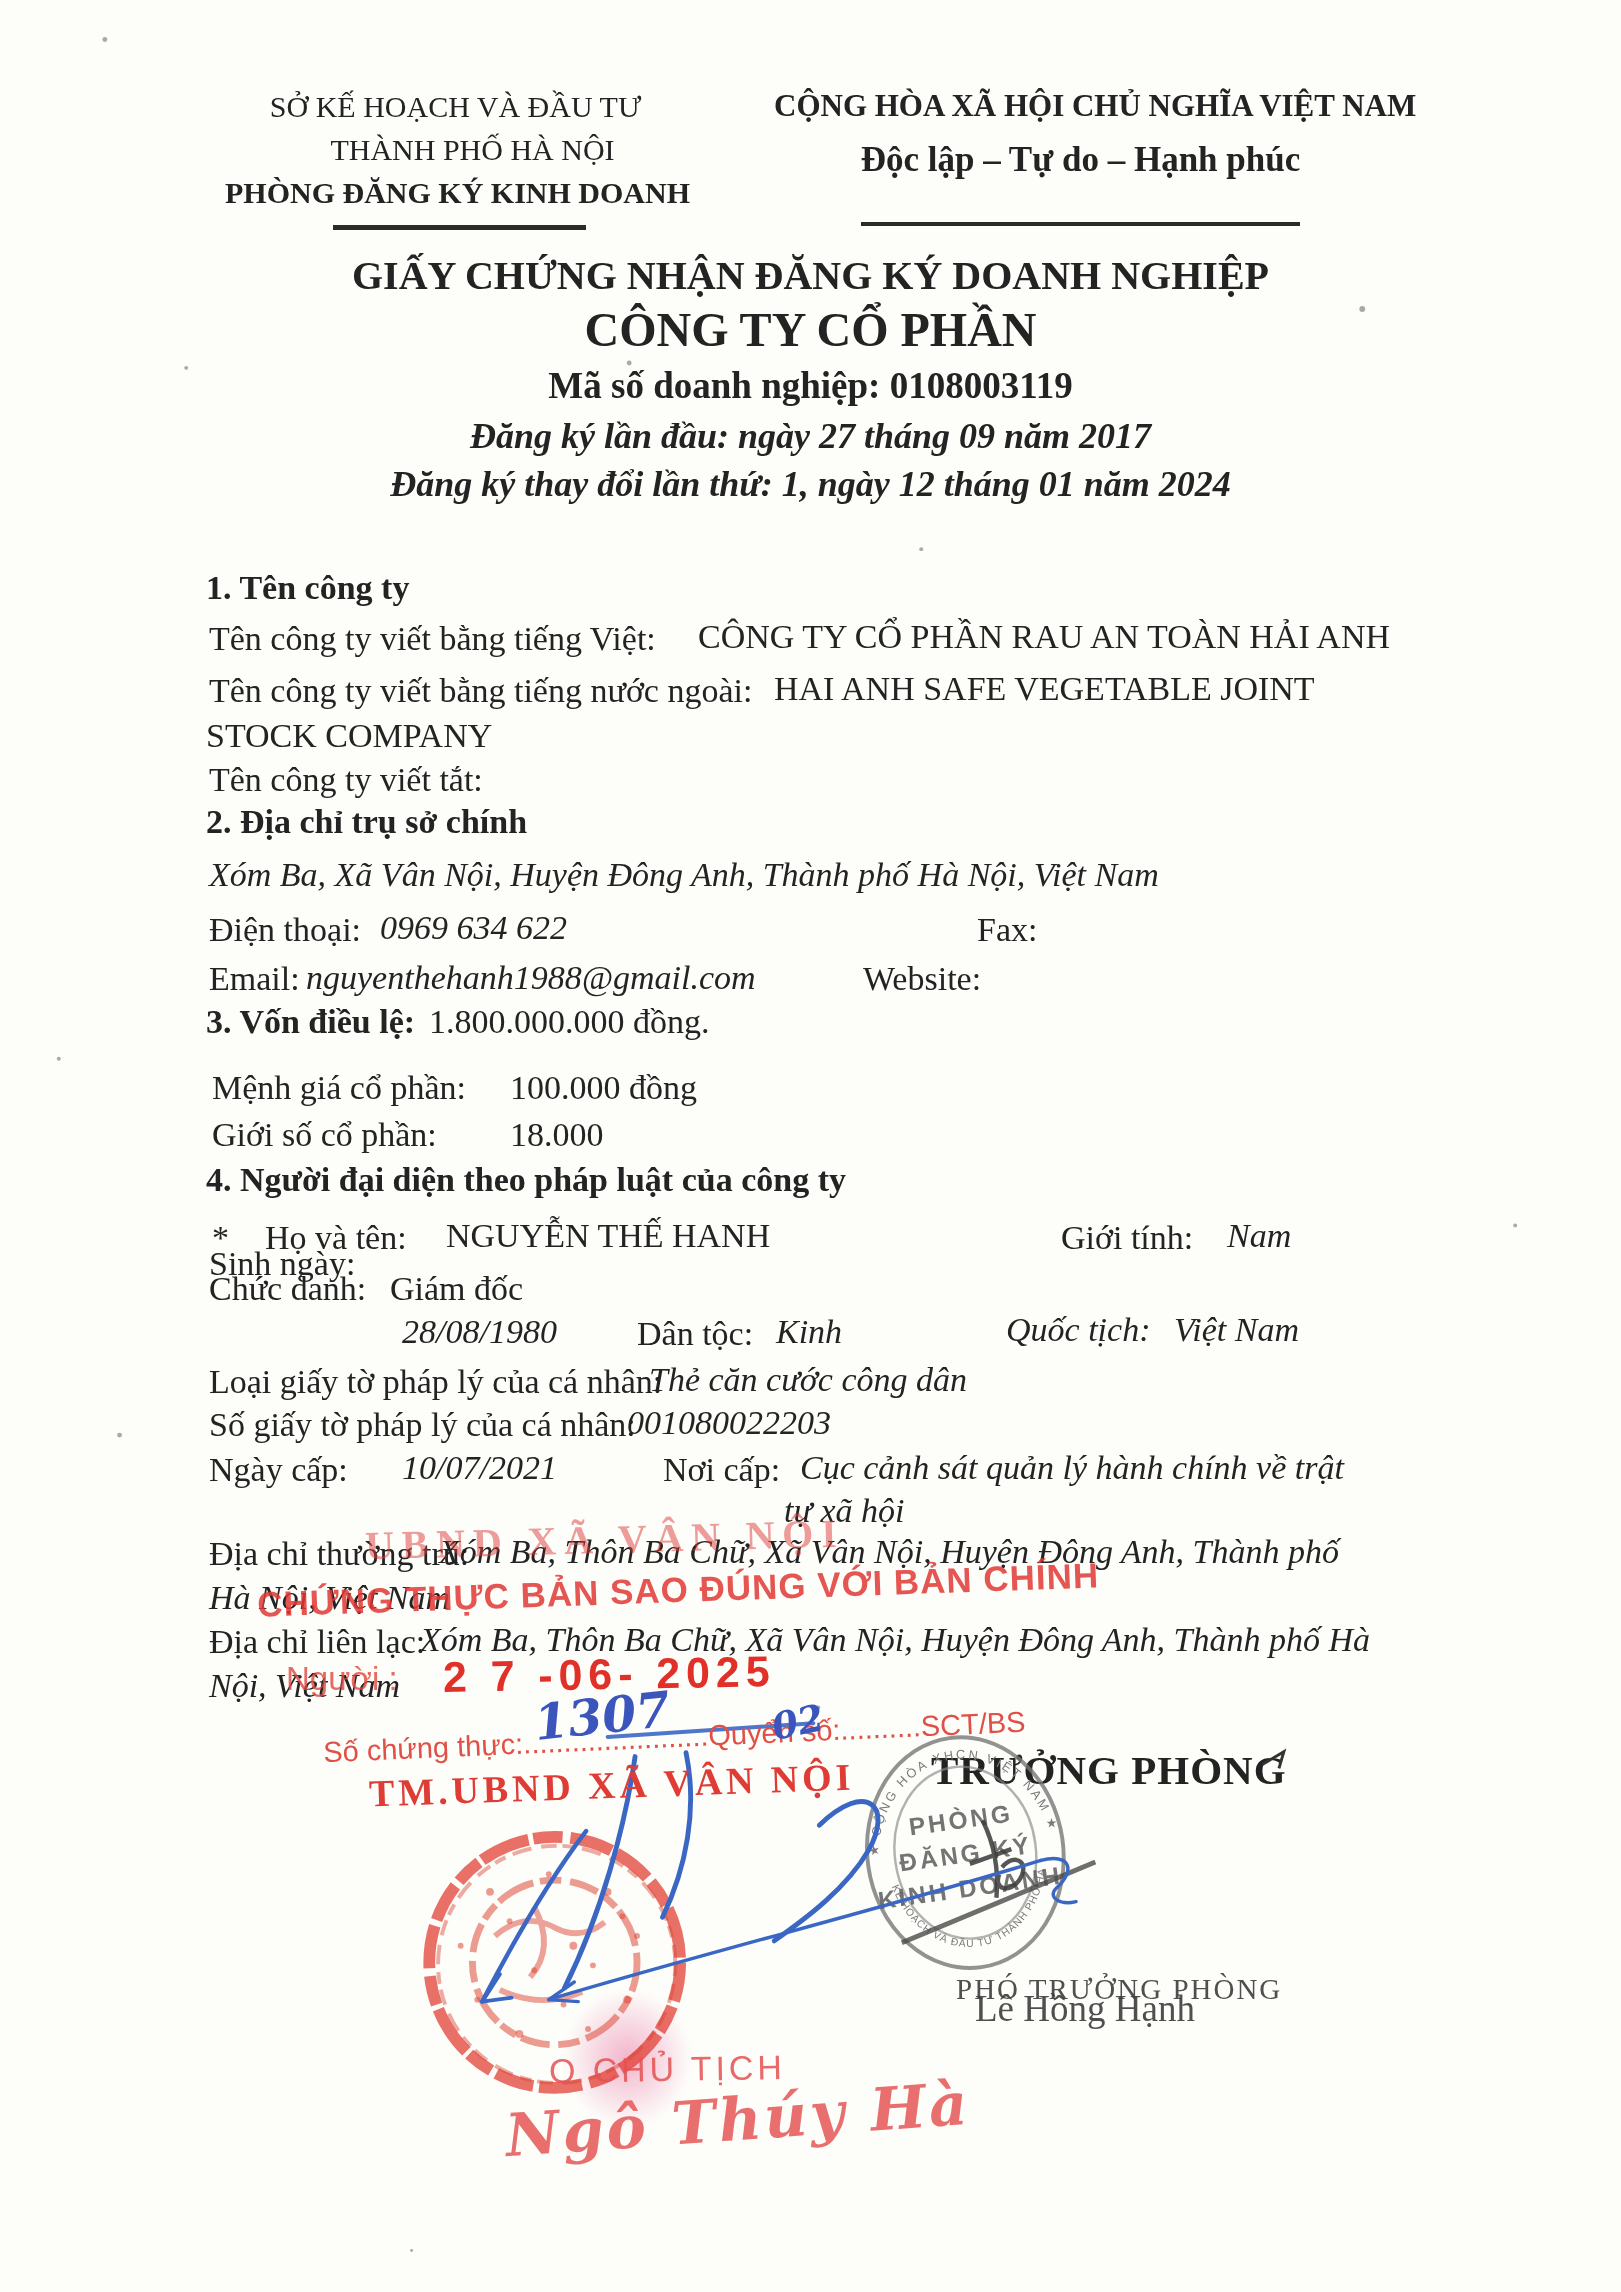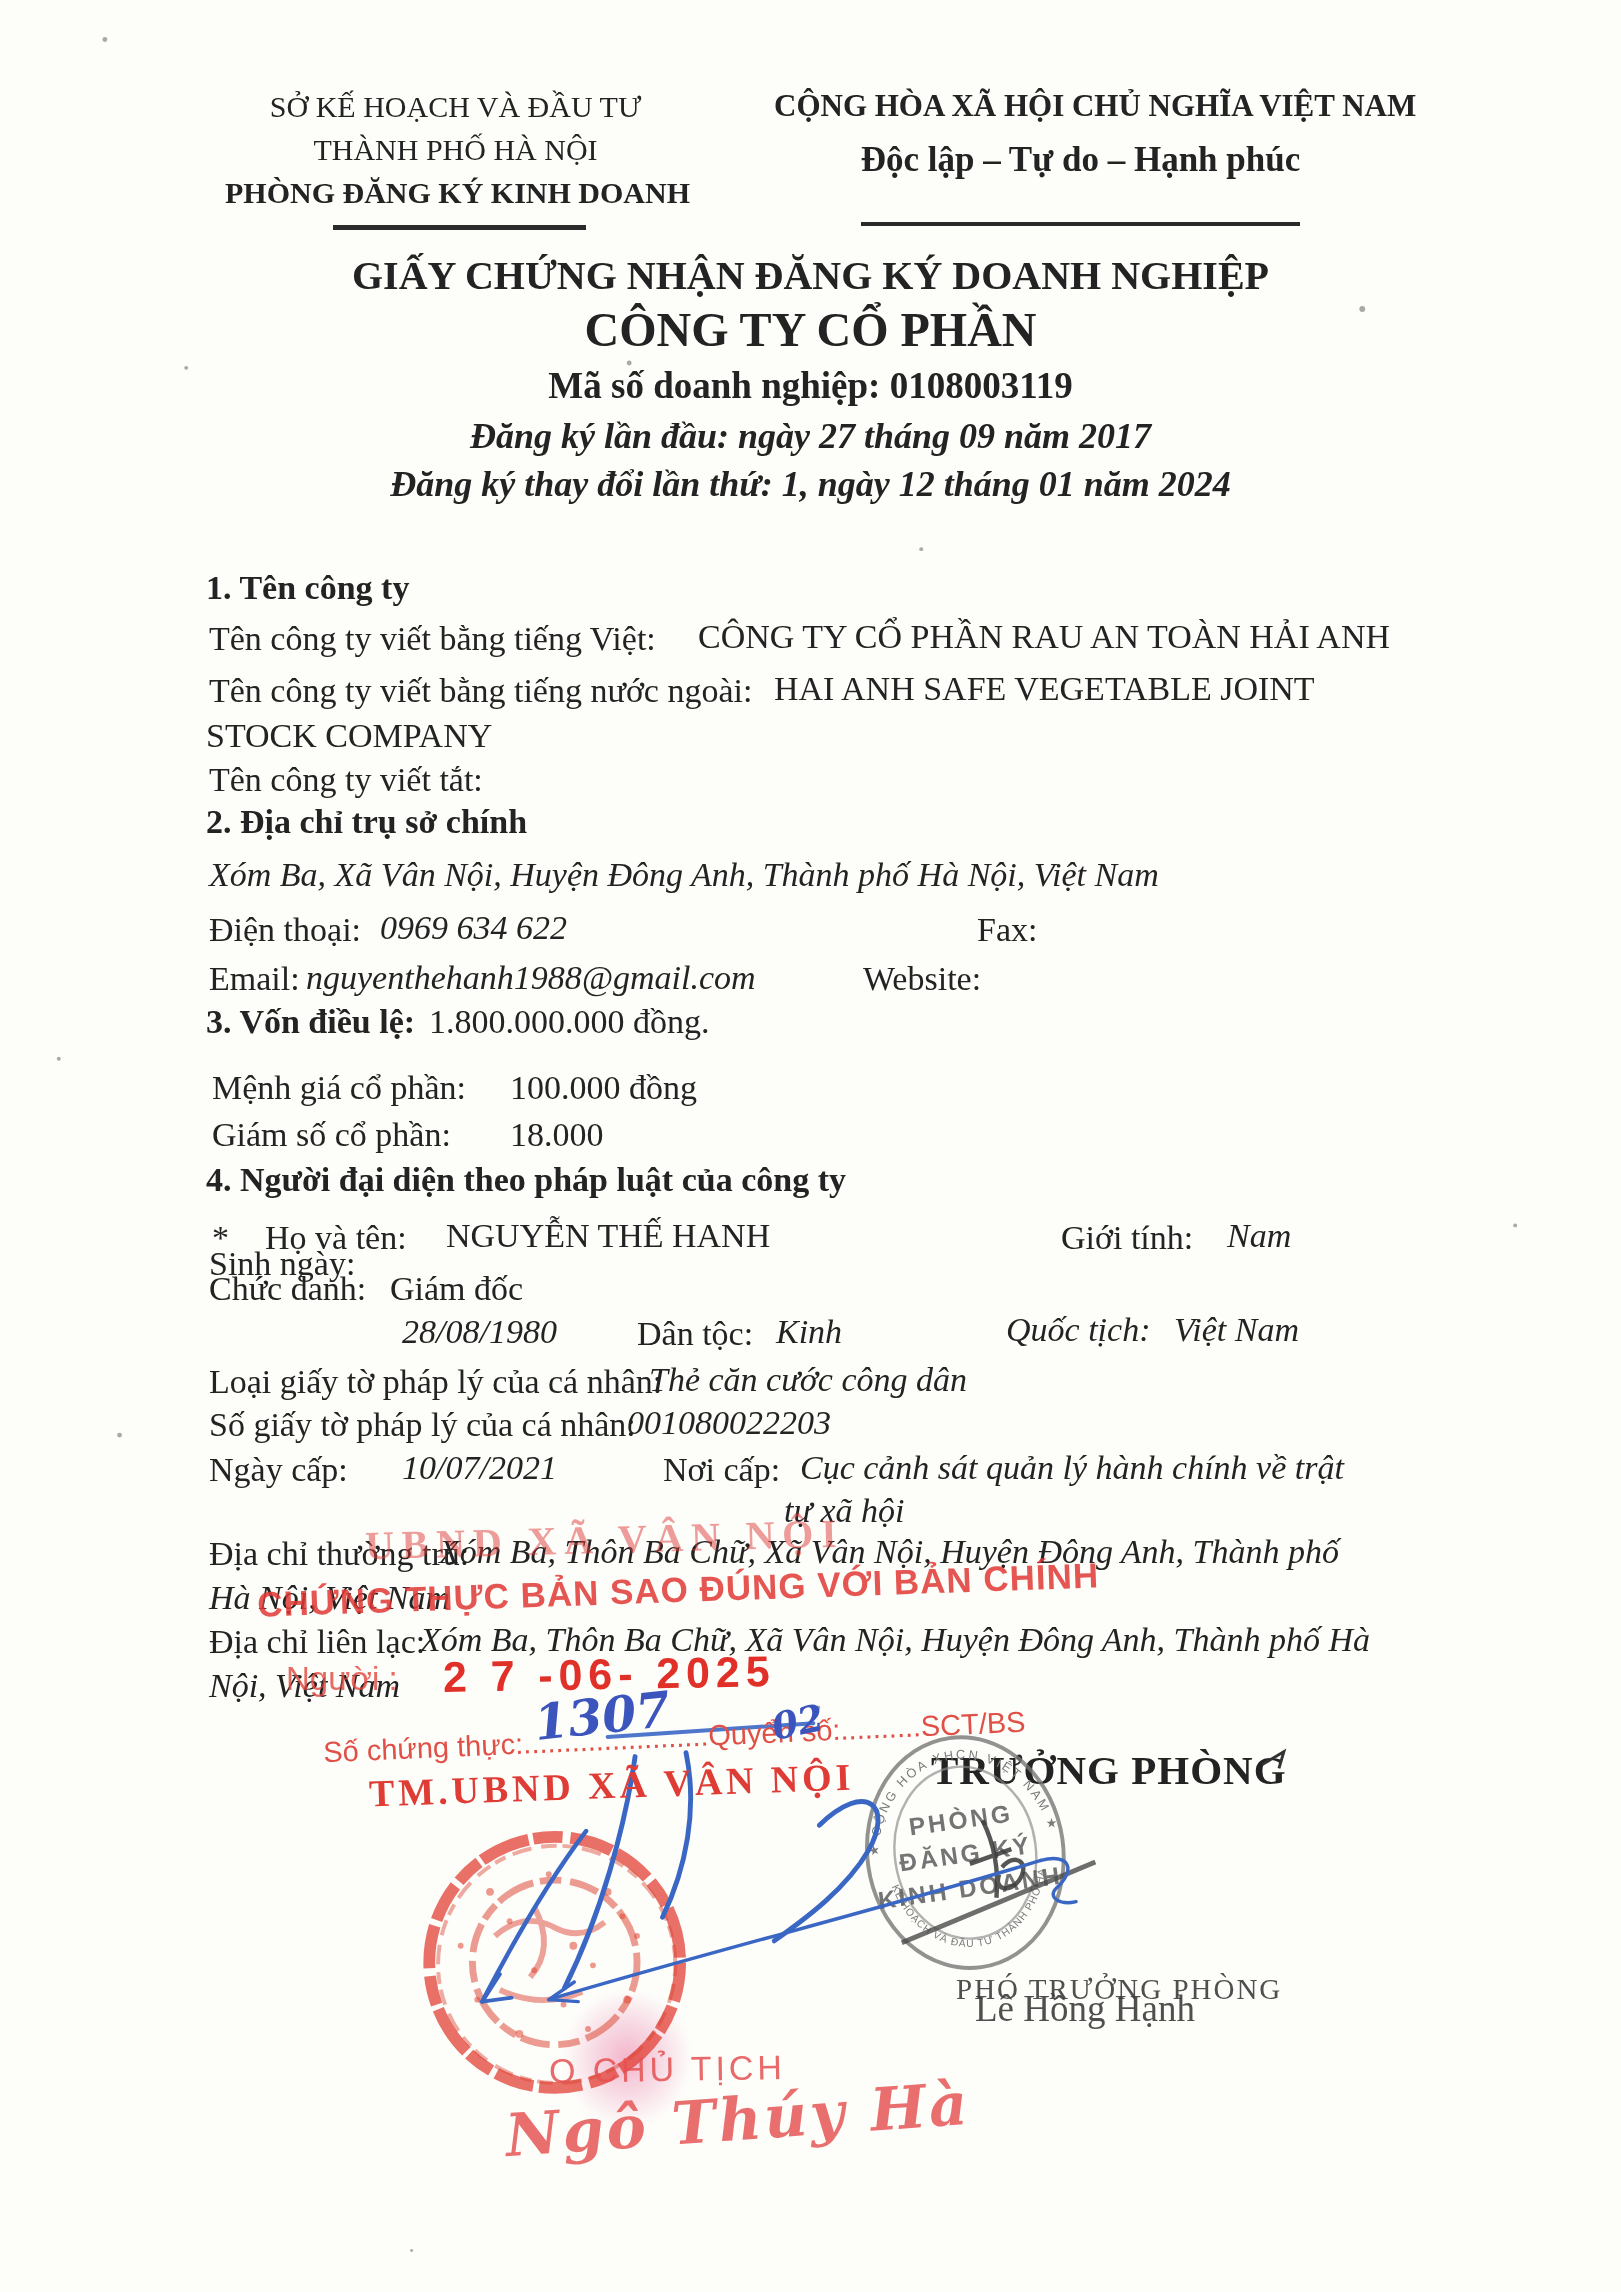--- a/index.html
+++ b/index.html
@@ -17,21 +17,21 @@
           background:radial-gradient(closest-side,rgba(233,120,165,.55),rgba(233,120,165,0));
           filter:blur(2.9px);}
   .hand{font-family:"DejaVu Serif",serif;font-style:italic;color:#3b55bd;}
 </style>
 </head>
 <body>
 
 <div class="page">
 
   <div class="t hdr" style="left:225px;top:90px;width:461px;text-align:center;">SỞ KẾ HOẠCH VÀ ĐẦU TƯ</div>
-  <div class="t hdr" style="left:225px;top:133px;width:461px;text-align:center;">THÀNH PHỐ HÀ NỘI</div>
+  <div class="t hdr" style="left:242px;top:133px;width:461px;text-align:center;">THÀNH PHỐ HÀ NỘI</div>
   <div class="t hdr b" style="left:225px;top:176px;width:461px;text-align:center;">PHÒNG ĐĂNG KÝ KINH DOANH</div>
   <div class="rule" style="left:333px;top:225px;width:253px;height:4.9px;"></div>
 
   <div class="t b" style="left:774px;top:88px;width:613px;text-align:center;font-size:31px;">CỘNG HÒA XÃ HỘI CHỦ NGHĨA VIỆT NAM</div>
   <div class="t b" style="left:774px;top:140px;width:613px;text-align:center;font-size:35px;">Độc lập – Tự do – Hạnh phúc</div>
   <div class="rule" style="left:861px;top:222px;width:439px;height:3.9px;"></div>
 
   <div class="t b ctr" style="top:253px;font-size:40px;">GIẤY CHỨNG NHẬN ĐĂNG KÝ DOANH NGHIỆP</div>
   <div class="t b ctr" style="top:302px;font-size:48px;">CÔNG TY CỔ PHẦN</div>
   <div class="t b ctr" style="top:365px;font-size:37px;">Mã số doanh nghiệp: 0108003119</div>
@@ -52,21 +52,21 @@
   <div class="t i" style="left:380px;top:908px;">0969 634 622</div>
   <div class="t" style="left:977px;top:910px;">Fax:</div>
   <div class="t" style="left:209px;top:959px;">Email:</div>
   <div class="t i" style="left:306px;top:958px;">nguyenthehanh1988@gmail.com</div>
   <div class="t" style="left:863px;top:959px;">Website:</div>
 
   <div class="t b" style="left:206px;top:1002px;">3. Vốn điều lệ:</div>
   <div class="t" style="left:429px;top:1002px;">1.800.000.000 đồng.</div>
   <div class="t" style="left:212px;top:1068px;">Mệnh giá cổ phần:</div>
   <div class="t" style="left:510px;top:1068px;">100.000 đồng</div>
-  <div class="t" style="left:212px;top:1115px;">Giám số cổ phần:</div>
+  <div class="t" style="left:212px;top:1115px;">Giới số cổ phần:</div>
   <div class="t" style="left:510px;top:1115px;">18.000</div>
 
   <div class="t b" style="left:206px;top:1160px;">4. Người đại diện theo pháp luật của công ty</div>
   <div class="t" style="left:212px;top:1218px;">*</div>
   <div class="t" style="left:265px;top:1218px;">Họ và tên:</div>
   <div class="t" style="left:446px;top:1216px;">NGUYỄN THẾ HANH</div>
   <div class="t" style="left:1061px;top:1218px;">Giới tính:</div>
   <div class="t i" style="left:1227px;top:1216px;">Nam</div>
 
   <div class="t" style="left:209px;top:1269px;">Chức danh:</div>

